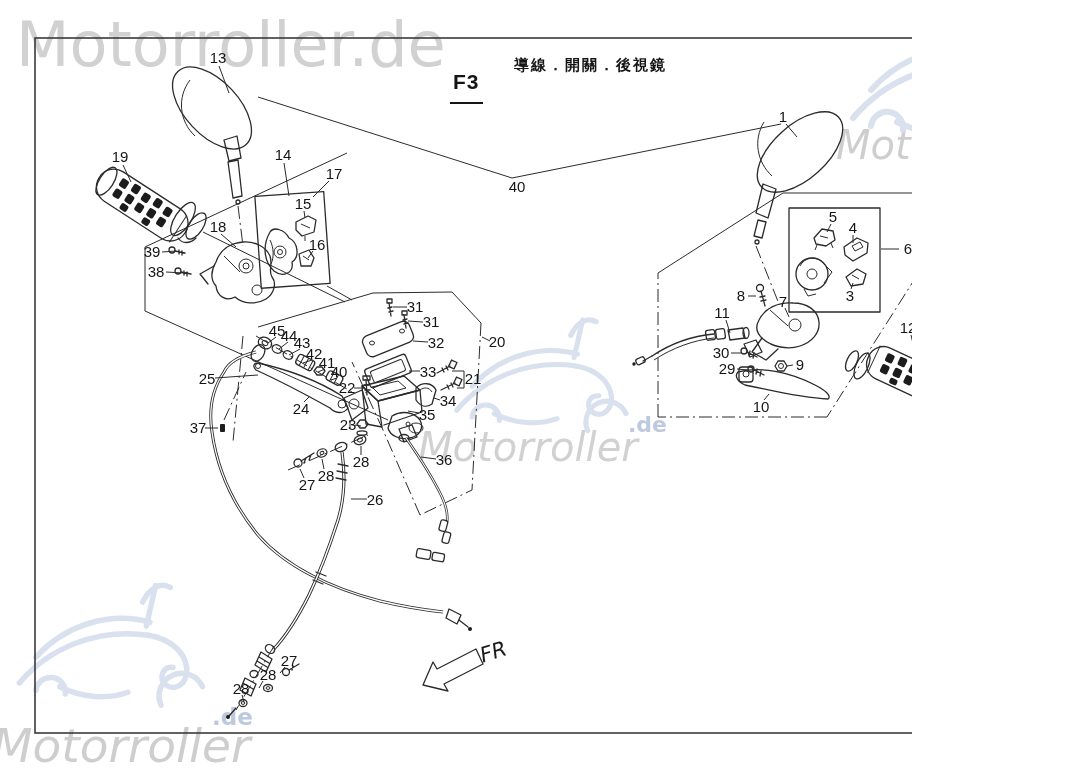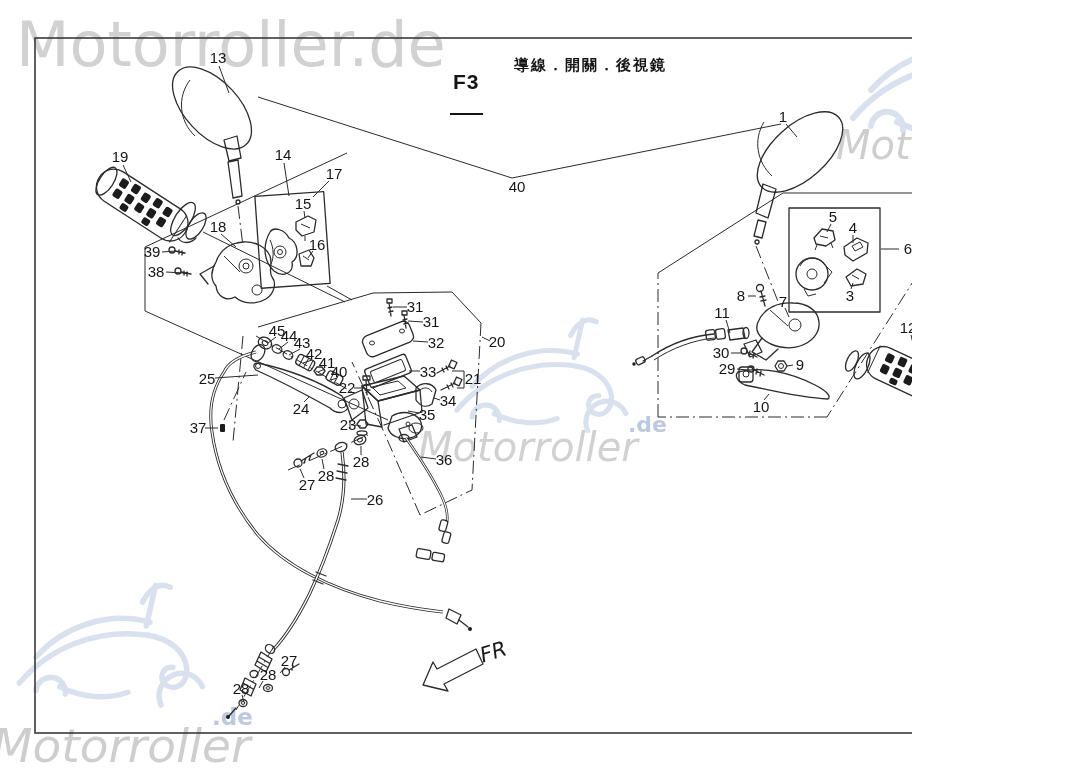--- a/index.html
+++ b/index.html
@@ -5,21 +5,21 @@
   html,body{margin:0;padding:0;background:#fff;}
   #stage{position:relative;width:912px;height:768px;background:#fff;overflow:hidden;
          font-family:"Liberation Sans",sans-serif;}
   #stage svg{position:absolute;left:0;top:0;z-index:2;}
   .wm{position:absolute;z-index:1;color:#c6c6c6;font-family:"DejaVu Sans",sans-serif;
       white-space:nowrap;pointer-events:none;}
   .wm.blue{color:#bdc9de;font-weight:bold;}
   .wm.it{font-style:italic;text-align:right;}
   .titleblock{position:absolute;z-index:3;color:#151515;}
   #f3code{left:450px;top:70px;font-size:21px;font-weight:bold;letter-spacing:1px;
-          border-bottom:2px solid #151515;padding:0 3px 19px 3px;}
+          border-bottom:2px solid #151515;padding:0 3px 8px 3px;}
   #title-cn{left:514px;top:56px;font-size:15px;font-weight:bold;letter-spacing:2px;}
   #title-en{left:494px;top:84px;font-size:17px;letter-spacing:1px;font-family:"DejaVu Sans",sans-serif;}
   #fr-label{position:absolute;z-index:3;left:480px;top:640px;font-size:21px;font-style:italic;
             color:#1a1a1a;transform:rotate(-18deg);font-family:"DejaVu Sans",sans-serif;}
   .plabel{font-family:"Liberation Sans",sans-serif;font-size:15px;fill:#151515;text-anchor:middle;}
   .ln{stroke:#2b2b2b;stroke-width:1.3;fill:none;stroke-linecap:round;stroke-linejoin:round;}
   .thin{stroke:#2b2b2b;stroke-width:1;fill:none;}
   .dd{stroke:#2b2b2b;stroke-width:1;fill:none;stroke-dasharray:13 4 2 4;}
   .dark{fill:#1c1c1c;stroke:none;}
   .scoot{stroke:#d7dfee;stroke-width:6;fill:none;stroke-linecap:round;opacity:.95;}

